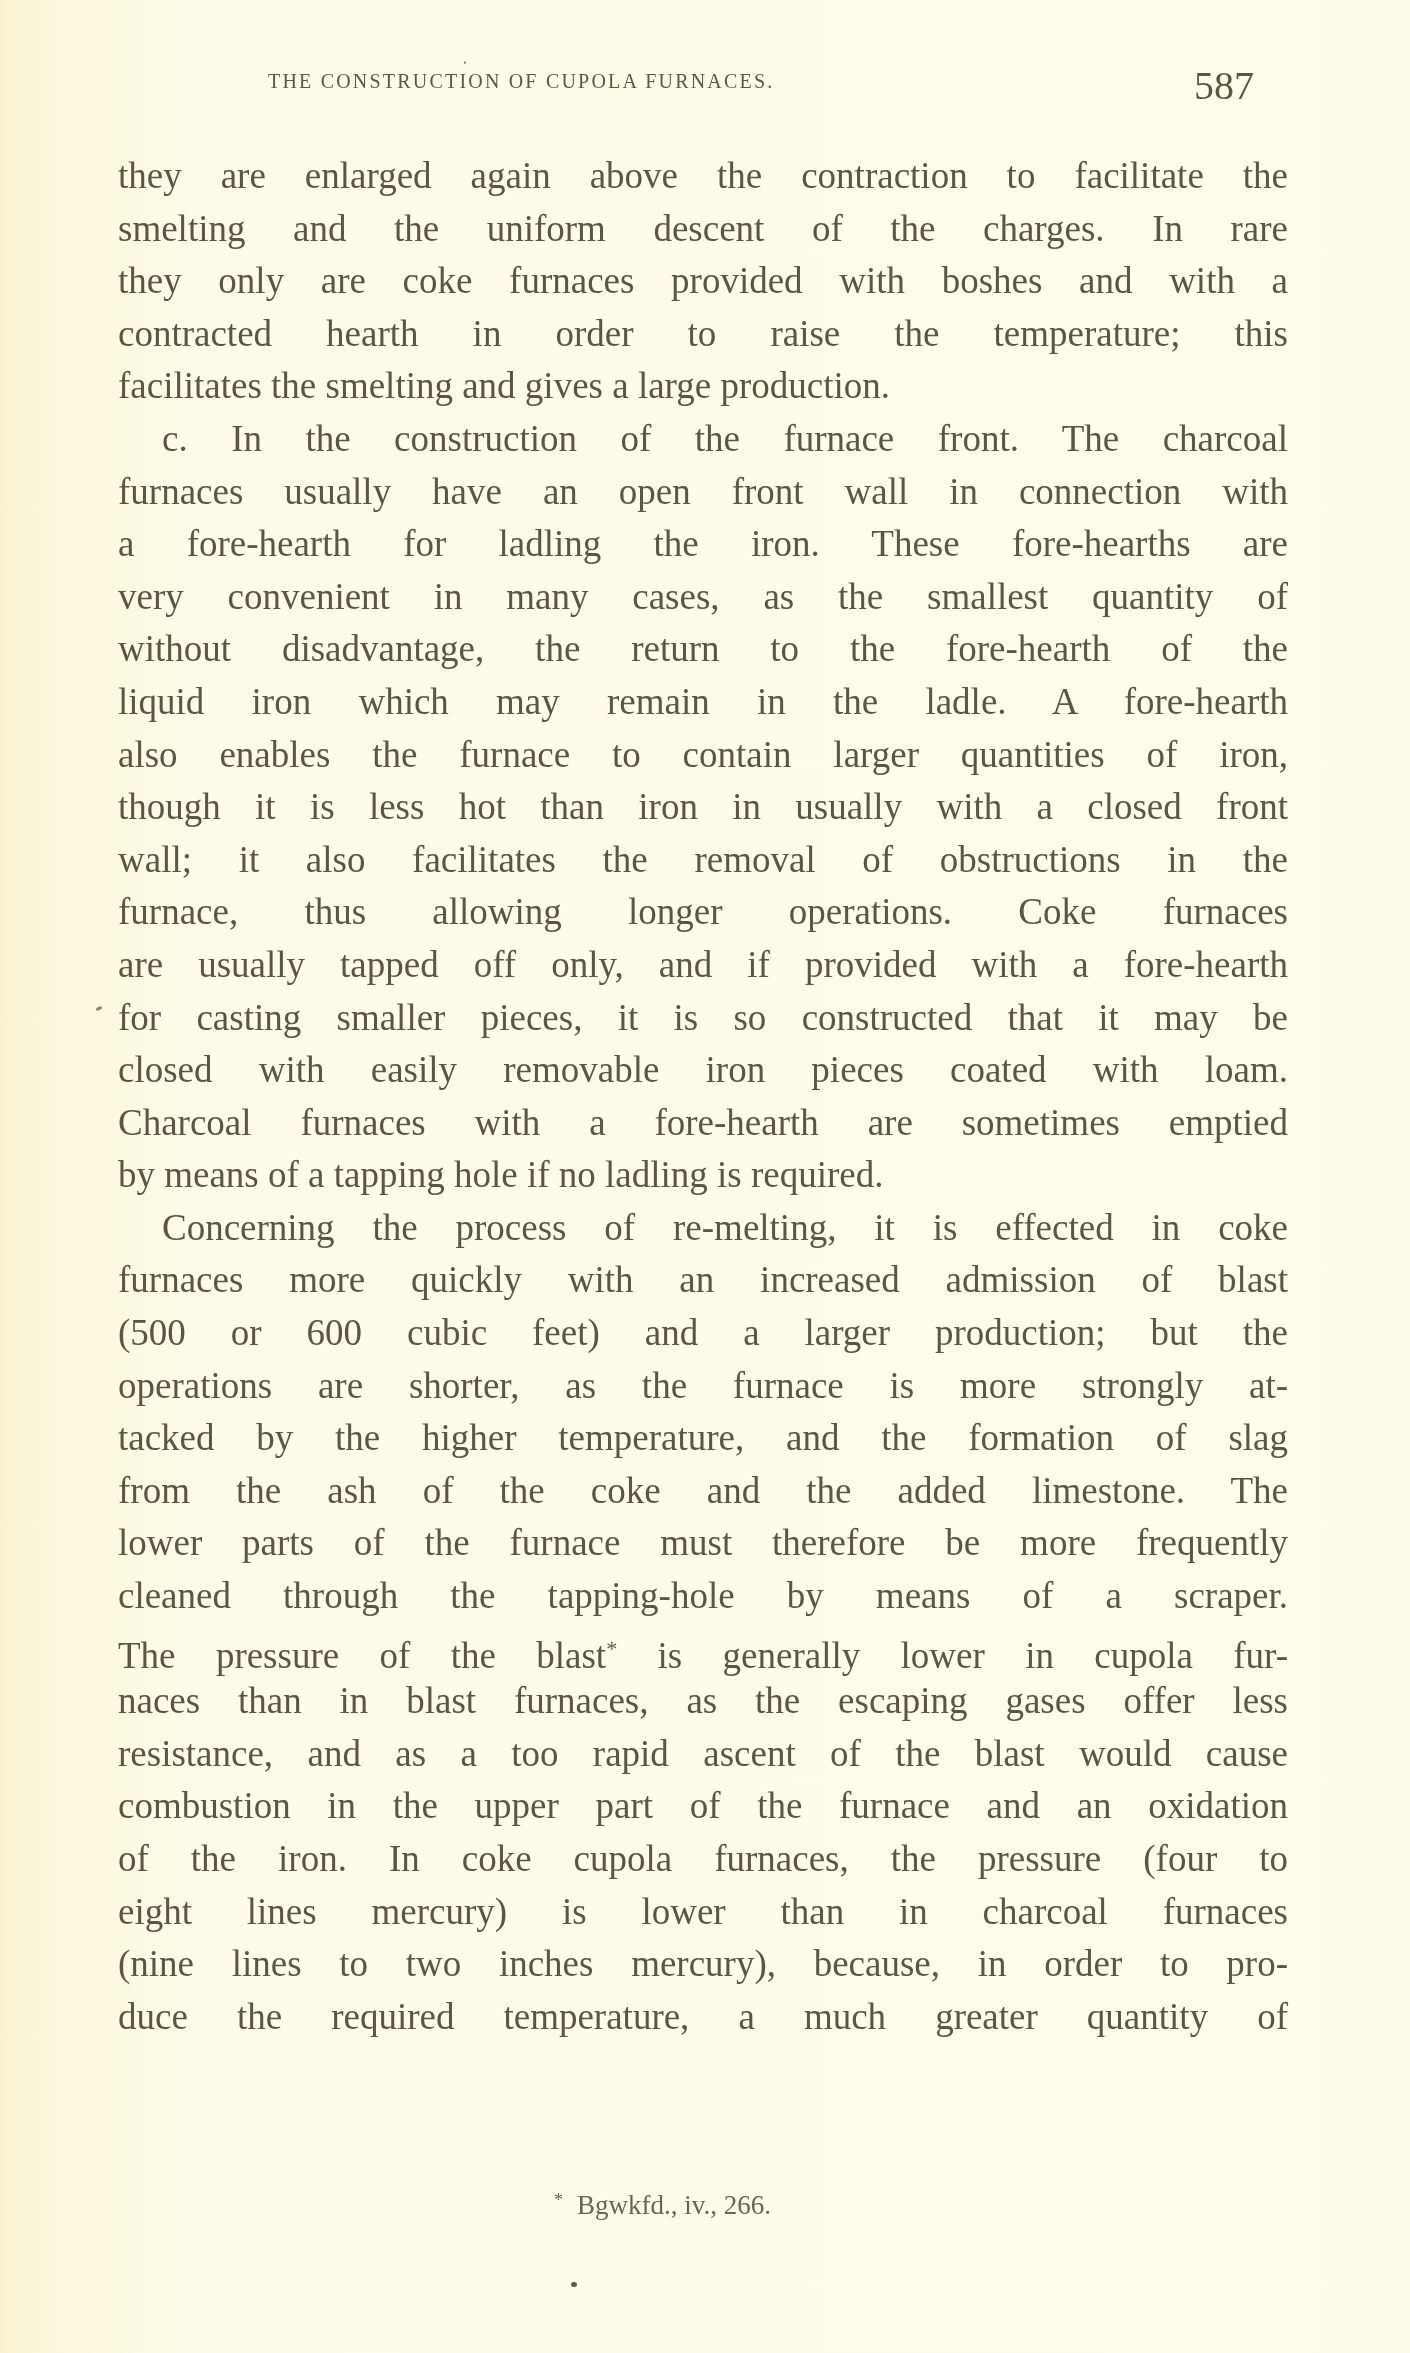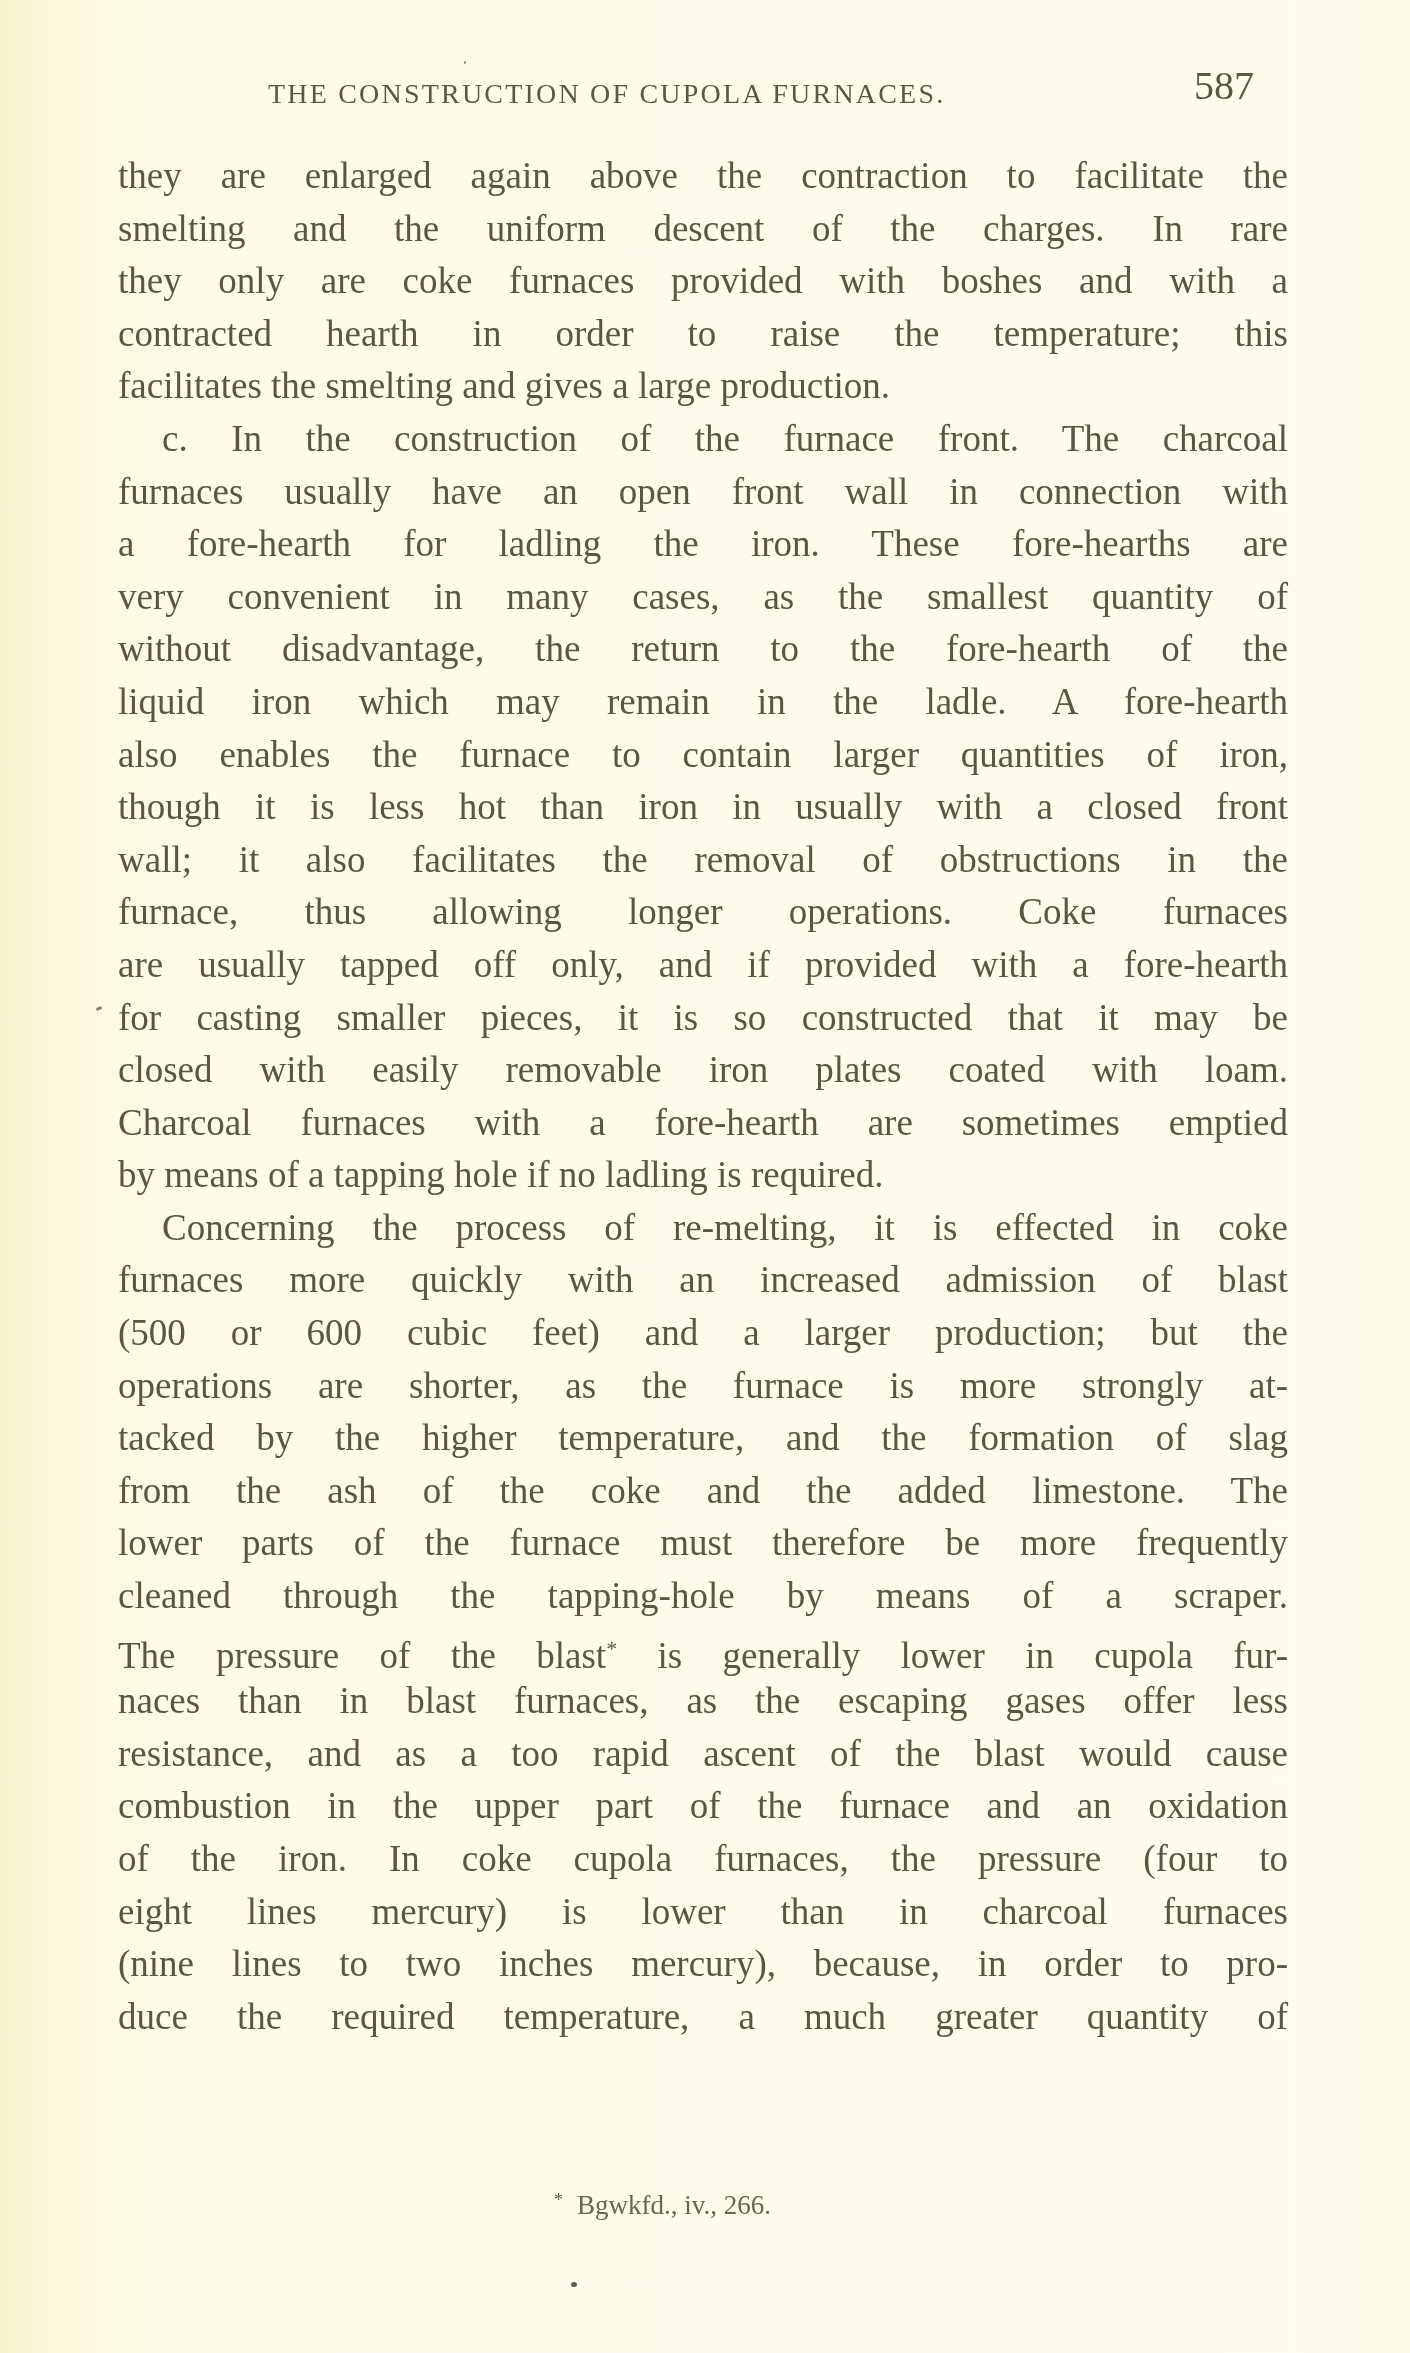--- a/index.html
+++ b/index.html
@@ -26,23 +26,23 @@
     .running-head {
       position: absolute;
       top: 62px;
       left: 0;
       width: 1410px;
       height: 60px;
     }
     .running-title {
       position: absolute;
       left: 268px;
-      top: 16px;
+      top: 8px;
       font-family: "Liberation Serif", serif;
-      font-size: 28px;
+      font-size: 20px;
       letter-spacing: 2.2px;
       color: #5d5741;
       white-space: nowrap;
     }
     .page-number {
       position: absolute;
       left: 1194px;
       top: 0px;
       font-family: "Liberation Serif", serif;
       font-size: 40px;
@@ -144,21 +144,21 @@
     <span class="line">a fore-hearth for ladling the iron. These fore-hearths are</span>
     <span class="line">very convenient in many cases, as the smallest quantity of</span>
     <span class="line">without disadvantage, the return to the fore-hearth of the</span>
     <span class="line">liquid iron which may remain in the ladle. A fore-hearth</span>
     <span class="line">also enables the furnace to contain larger quantities of iron,</span>
     <span class="line">though it is less hot than iron in usually with a closed front</span>
     <span class="line">wall; it also facilitates the removal of obstructions in the</span>
     <span class="line">furnace, thus allowing longer operations. Coke furnaces</span>
     <span class="line">are usually tapped off only, and if provided with a fore-hearth</span>
     <span class="line">for casting smaller pieces, it is so constructed that it may be</span>
-    <span class="line">closed with easily removable iron plates coated with loam.</span>
+    <span class="line">closed with easily removable iron pieces coated with loam.</span>
     <span class="line">Charcoal furnaces with a fore-hearth are sometimes emptied</span>
     <span class="line last">by means of a tapping hole if no ladling is required.</span>
     <span class="line indent">Concerning the process of re-melting, it is effected in coke</span>
     <span class="line">furnaces more quickly with an increased admission of blast</span>
     <span class="line">(500 or 600 cubic feet) and a larger production; but the</span>
     <span class="line">operations are shorter, as the furnace is more strongly at-</span>
     <span class="line">tacked by the higher temperature, and the formation of slag</span>
     <span class="line">from the ash of the coke and the added limestone. The</span>
     <span class="line">lower parts of the furnace must therefore be more frequently</span>
     <span class="line">cleaned through the tapping-hole by means of a scraper.</span>

